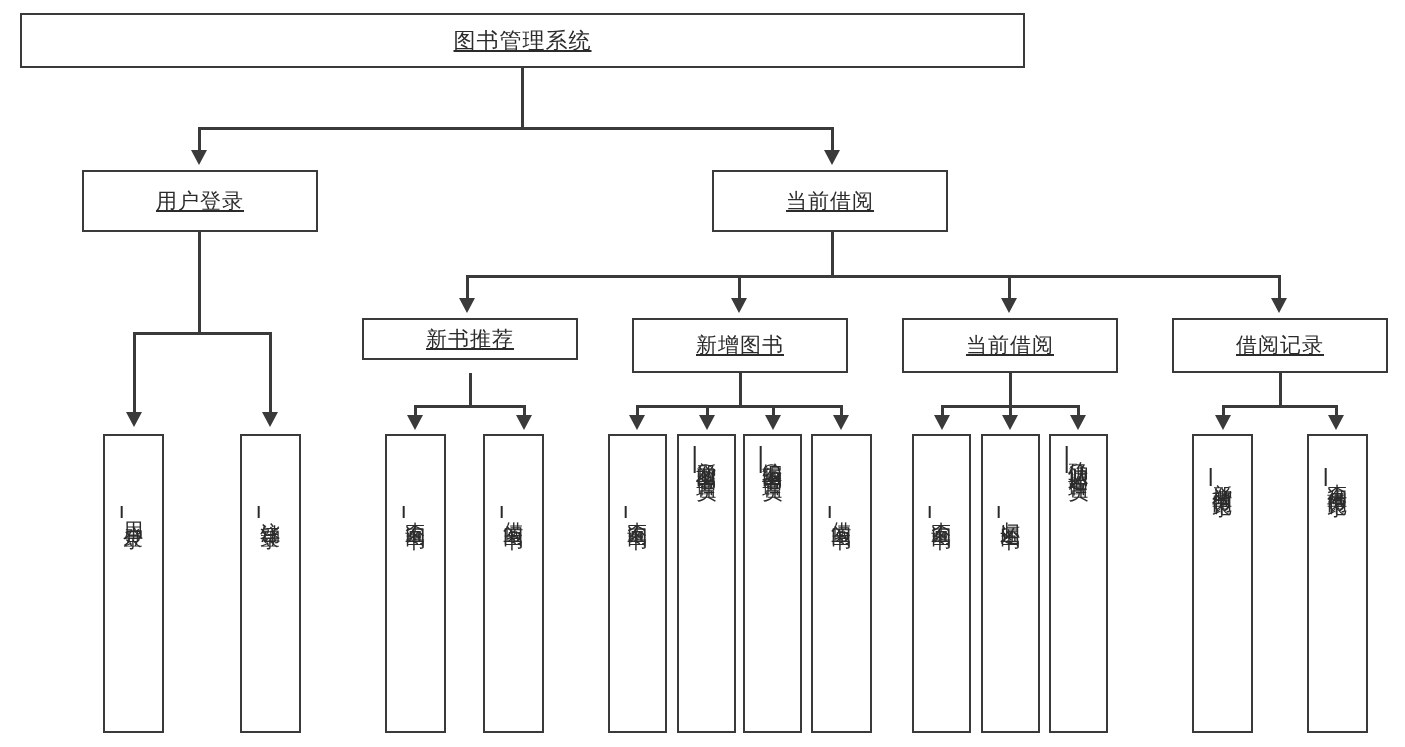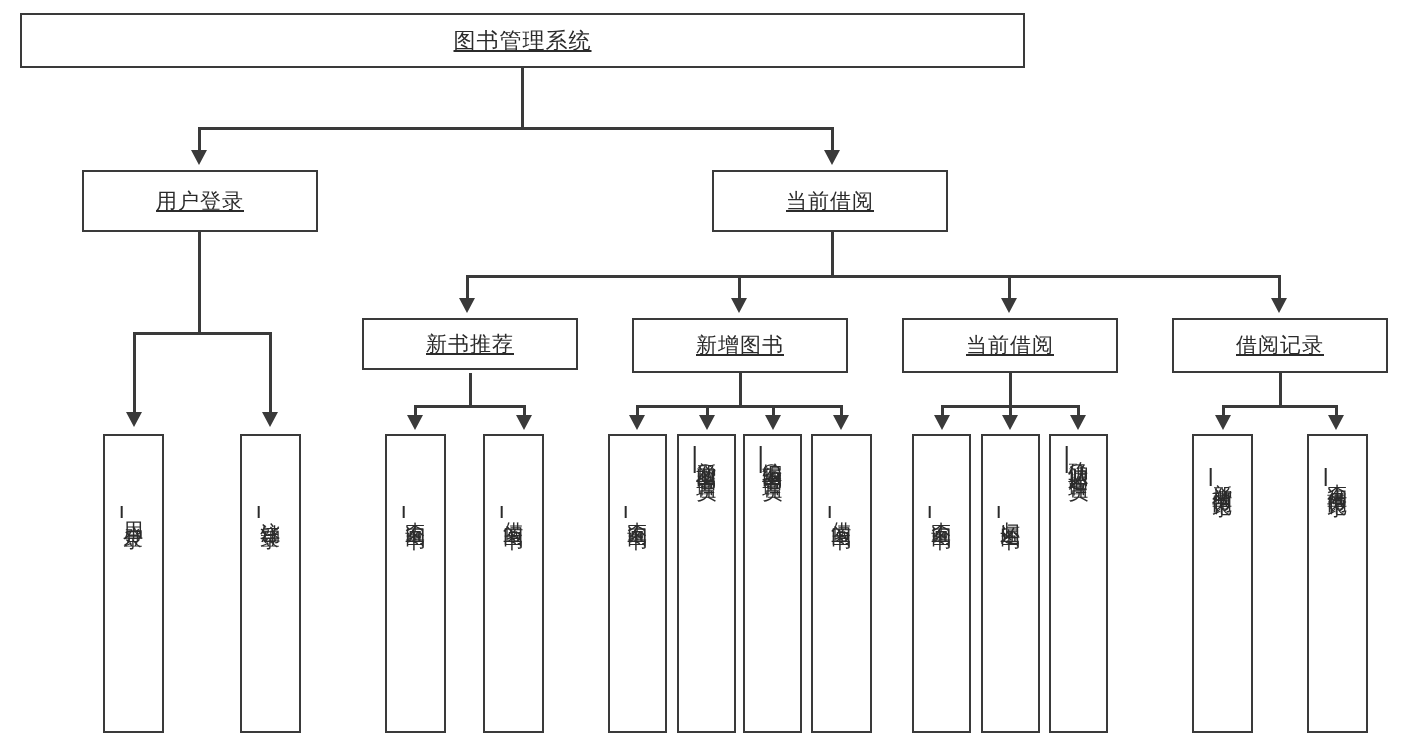--- a/index.html
+++ b/index.html
@@ -118,21 +118,21 @@
   <div class="hline" style="left:466px; top:275px; width:814px;"></div>
   <div class="vline" style="left:466px; top:275px; height:25px;"></div>
   <div class="arrow" style="left:459px; top:298px;"></div>
   <div class="vline" style="left:738px; top:275px; height:25px;"></div>
   <div class="arrow" style="left:731px; top:298px;"></div>
   <div class="vline" style="left:1008px; top:275px; height:25px;"></div>
   <div class="arrow" style="left:1001px; top:298px;"></div>
   <div class="vline" style="left:1278px; top:275px; height:25px;"></div>
   <div class="arrow" style="left:1271px; top:298px;"></div>
 
-  <div class="node h" style="left:362px; top:318px; width:216px; height:52px;">
+  <div class="node h" style="left:362px; top:318px; width:216px; height:42px;">
     <span>新书推荐</span>
   </div>
   <div class="node h" style="left:632px; top:318px; width:216px; height:55px;">
     <span>新增图书</span>
   </div>
   <div class="node h" style="left:902px; top:318px; width:216px; height:55px;">
     <span>当前借阅</span>
   </div>
   <div class="node h" style="left:1172px; top:318px; width:216px; height:55px;">
     <span>借阅记录</span>

